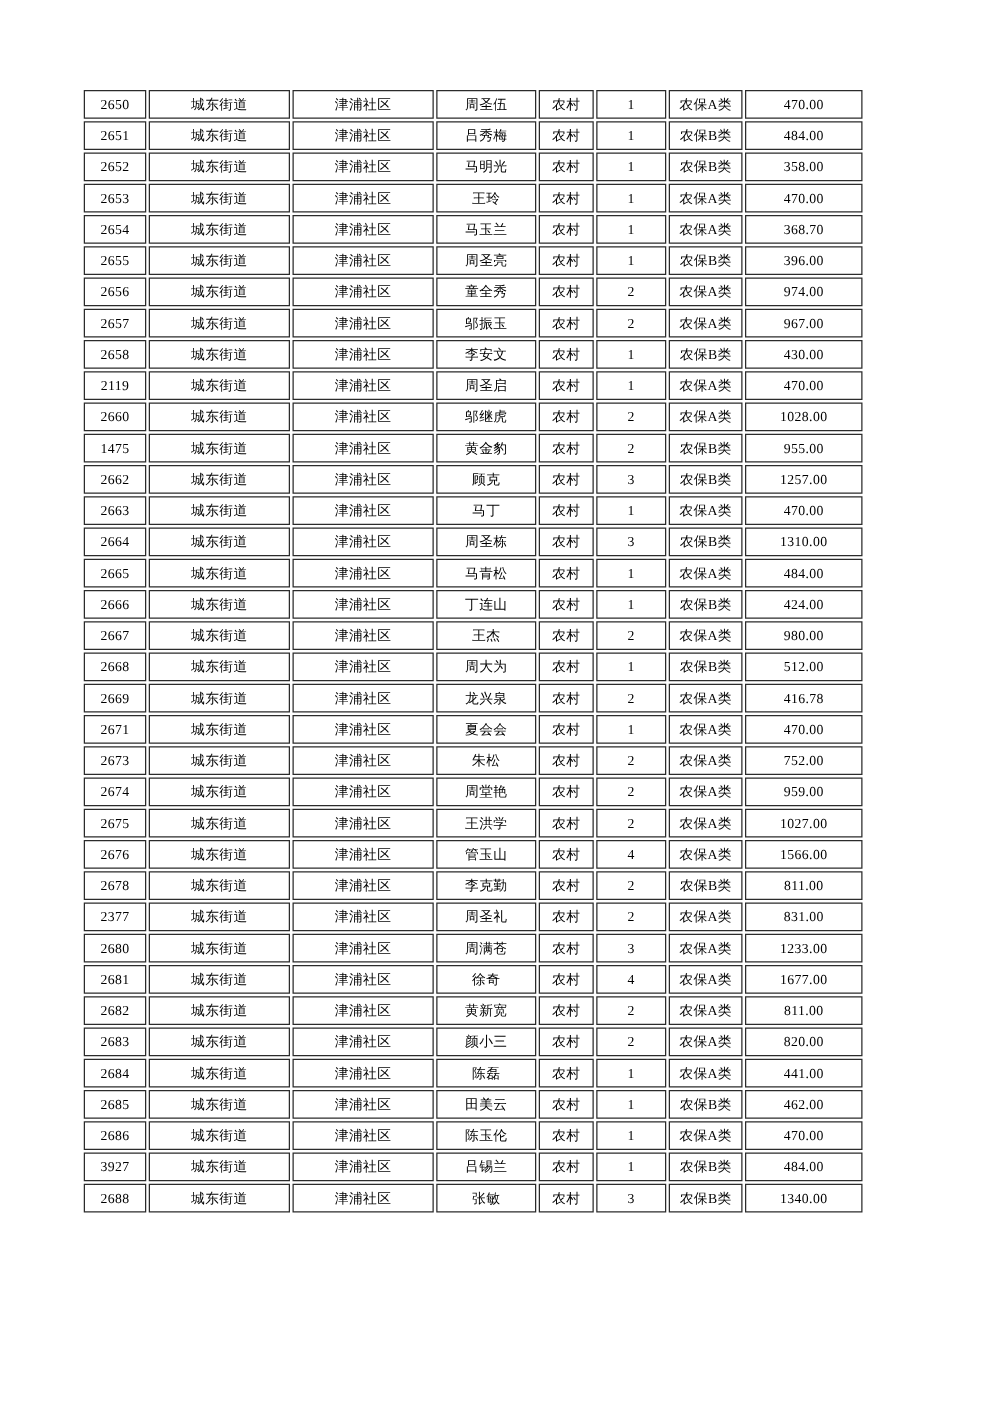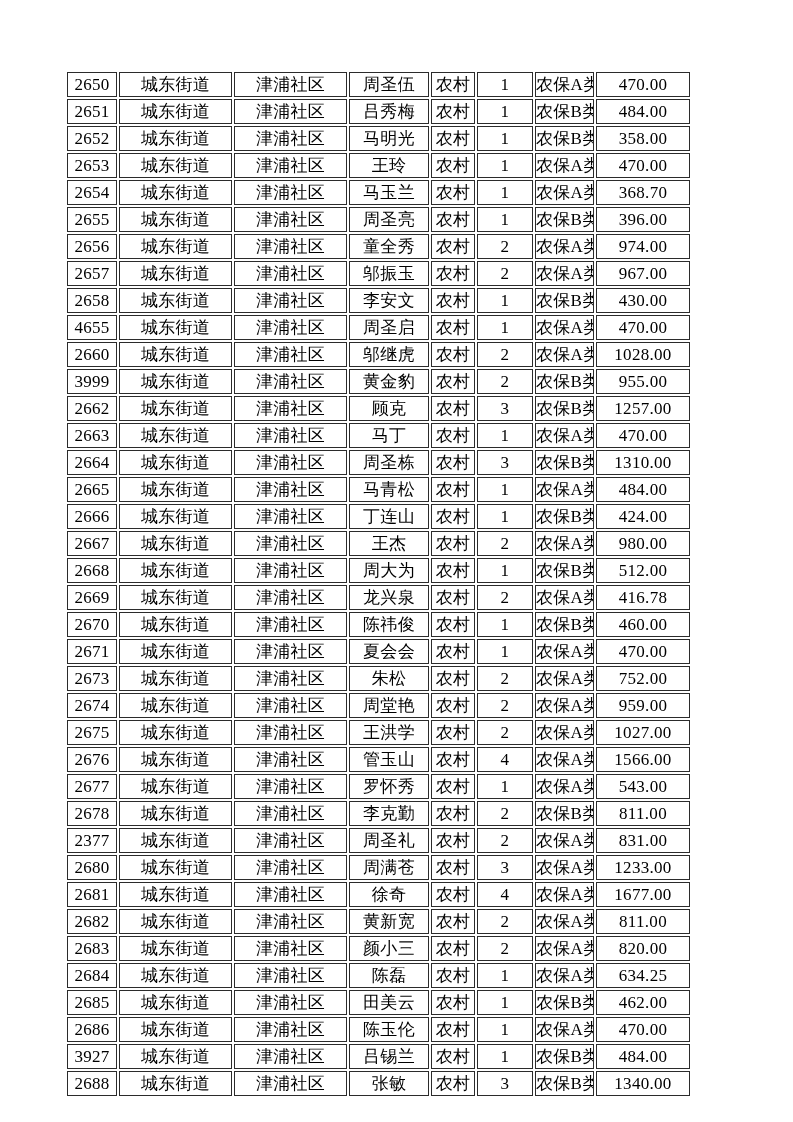--- a/index.html
+++ b/index.html
@@ -16,21 +16,21 @@
     font-family: "Liberation Serif", "DejaVu Serif", serif;
   }
   table.roster {
     position: absolute;
     left: 65px;
     top: 70px;
     border-collapse: separate;
     border-spacing: 2px;
     table-layout: fixed;
     width: 627px;
-    font-size: 17px;
+    font-size: 11px;
     color: #000000;
   }
   table.roster td {
     border: 1px solid #2b2b2b;
     height: 21px;
     padding: 0;
     text-align: center;
     vertical-align: middle;
     white-space: nowrap;
     overflow: hidden;
@@ -146,41 +146,41 @@
           <td>2658</td>
           <td>城东街道</td>
           <td>津浦社区</td>
           <td>李安文</td>
           <td>农村</td>
           <td>1</td>
           <td>农保B类</td>
           <td>430.00</td>
         </tr>
         <tr>
-          <td>4655</td>
+          <td>2119</td>
           <td>城东街道</td>
           <td>津浦社区</td>
           <td>周圣启</td>
           <td>农村</td>
           <td>1</td>
           <td>农保A类</td>
           <td>470.00</td>
         </tr>
         <tr>
           <td>2660</td>
           <td>城东街道</td>
           <td>津浦社区</td>
           <td>邬继虎</td>
           <td>农村</td>
           <td>2</td>
           <td>农保A类</td>
           <td>1028.00</td>
         </tr>
         <tr>
-          <td>3999</td>
+          <td>1475</td>
           <td>城东街道</td>
           <td>津浦社区</td>
           <td>黄金豹</td>
           <td>农村</td>
           <td>2</td>
           <td>农保B类</td>
           <td>955.00</td>
         </tr>
         <tr>
           <td>2662</td>
@@ -256,30 +256,20 @@
           <td>2669</td>
           <td>城东街道</td>
           <td>津浦社区</td>
           <td>龙兴泉</td>
           <td>农村</td>
           <td>2</td>
           <td>农保A类</td>
           <td>416.78</td>
         </tr>
         <tr>
-          <td>2670</td>
-          <td>城东街道</td>
-          <td>津浦社区</td>
-          <td>陈祎俊</td>
-          <td>农村</td>
-          <td>1</td>
-          <td>农保B类</td>
-          <td>460.00</td>
-        </tr>
-        <tr>
           <td>2671</td>
           <td>城东街道</td>
           <td>津浦社区</td>
           <td>夏会会</td>
           <td>农村</td>
           <td>1</td>
           <td>农保A类</td>
           <td>470.00</td>
         </tr>
         <tr>
@@ -316,30 +306,20 @@
           <td>2676</td>
           <td>城东街道</td>
           <td>津浦社区</td>
           <td>管玉山</td>
           <td>农村</td>
           <td>4</td>
           <td>农保A类</td>
           <td>1566.00</td>
         </tr>
         <tr>
-          <td>2677</td>
-          <td>城东街道</td>
-          <td>津浦社区</td>
-          <td>罗怀秀</td>
-          <td>农村</td>
-          <td>1</td>
-          <td>农保A类</td>
-          <td>543.00</td>
-        </tr>
-        <tr>
           <td>2678</td>
           <td>城东街道</td>
           <td>津浦社区</td>
           <td>李克勤</td>
           <td>农村</td>
           <td>2</td>
           <td>农保B类</td>
           <td>811.00</td>
         </tr>
         <tr>
@@ -393,21 +373,21 @@
           <td>820.00</td>
         </tr>
         <tr>
           <td>2684</td>
           <td>城东街道</td>
           <td>津浦社区</td>
           <td>陈磊</td>
           <td>农村</td>
           <td>1</td>
           <td>农保A类</td>
-          <td>634.25</td>
+          <td>441.00</td>
         </tr>
         <tr>
           <td>2685</td>
           <td>城东街道</td>
           <td>津浦社区</td>
           <td>田美云</td>
           <td>农村</td>
           <td>1</td>
           <td>农保B类</td>
           <td>462.00</td>

